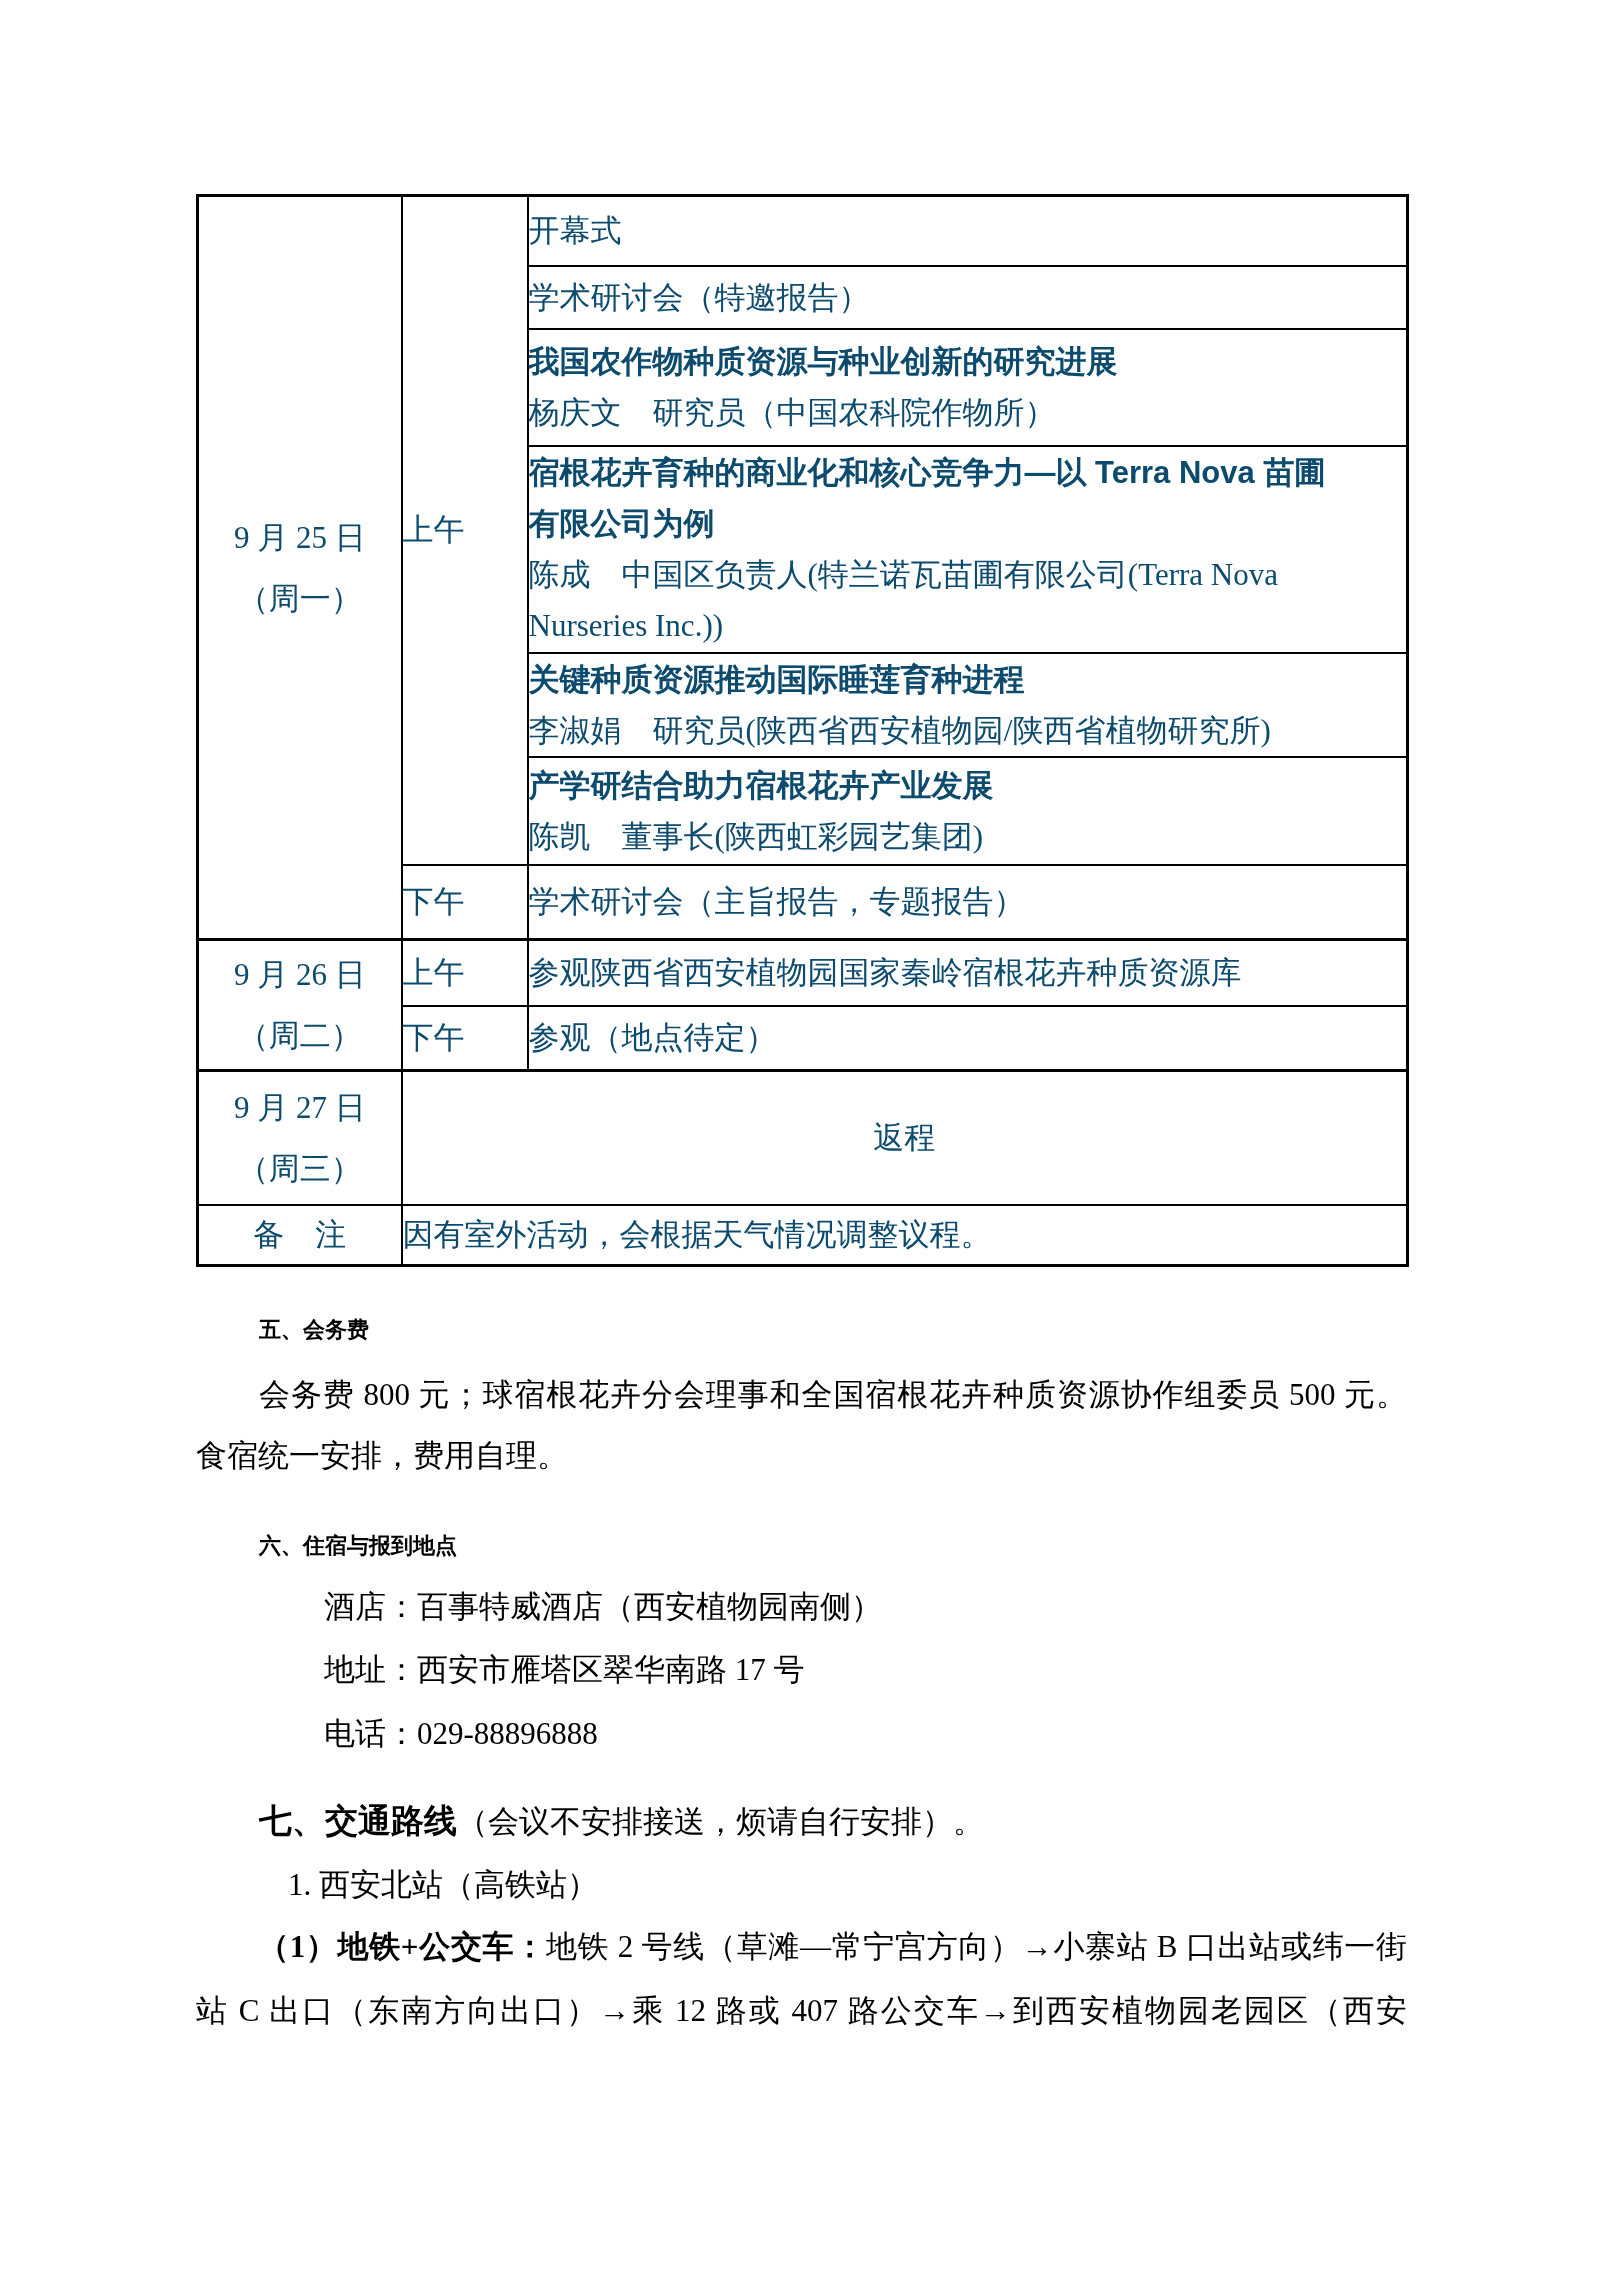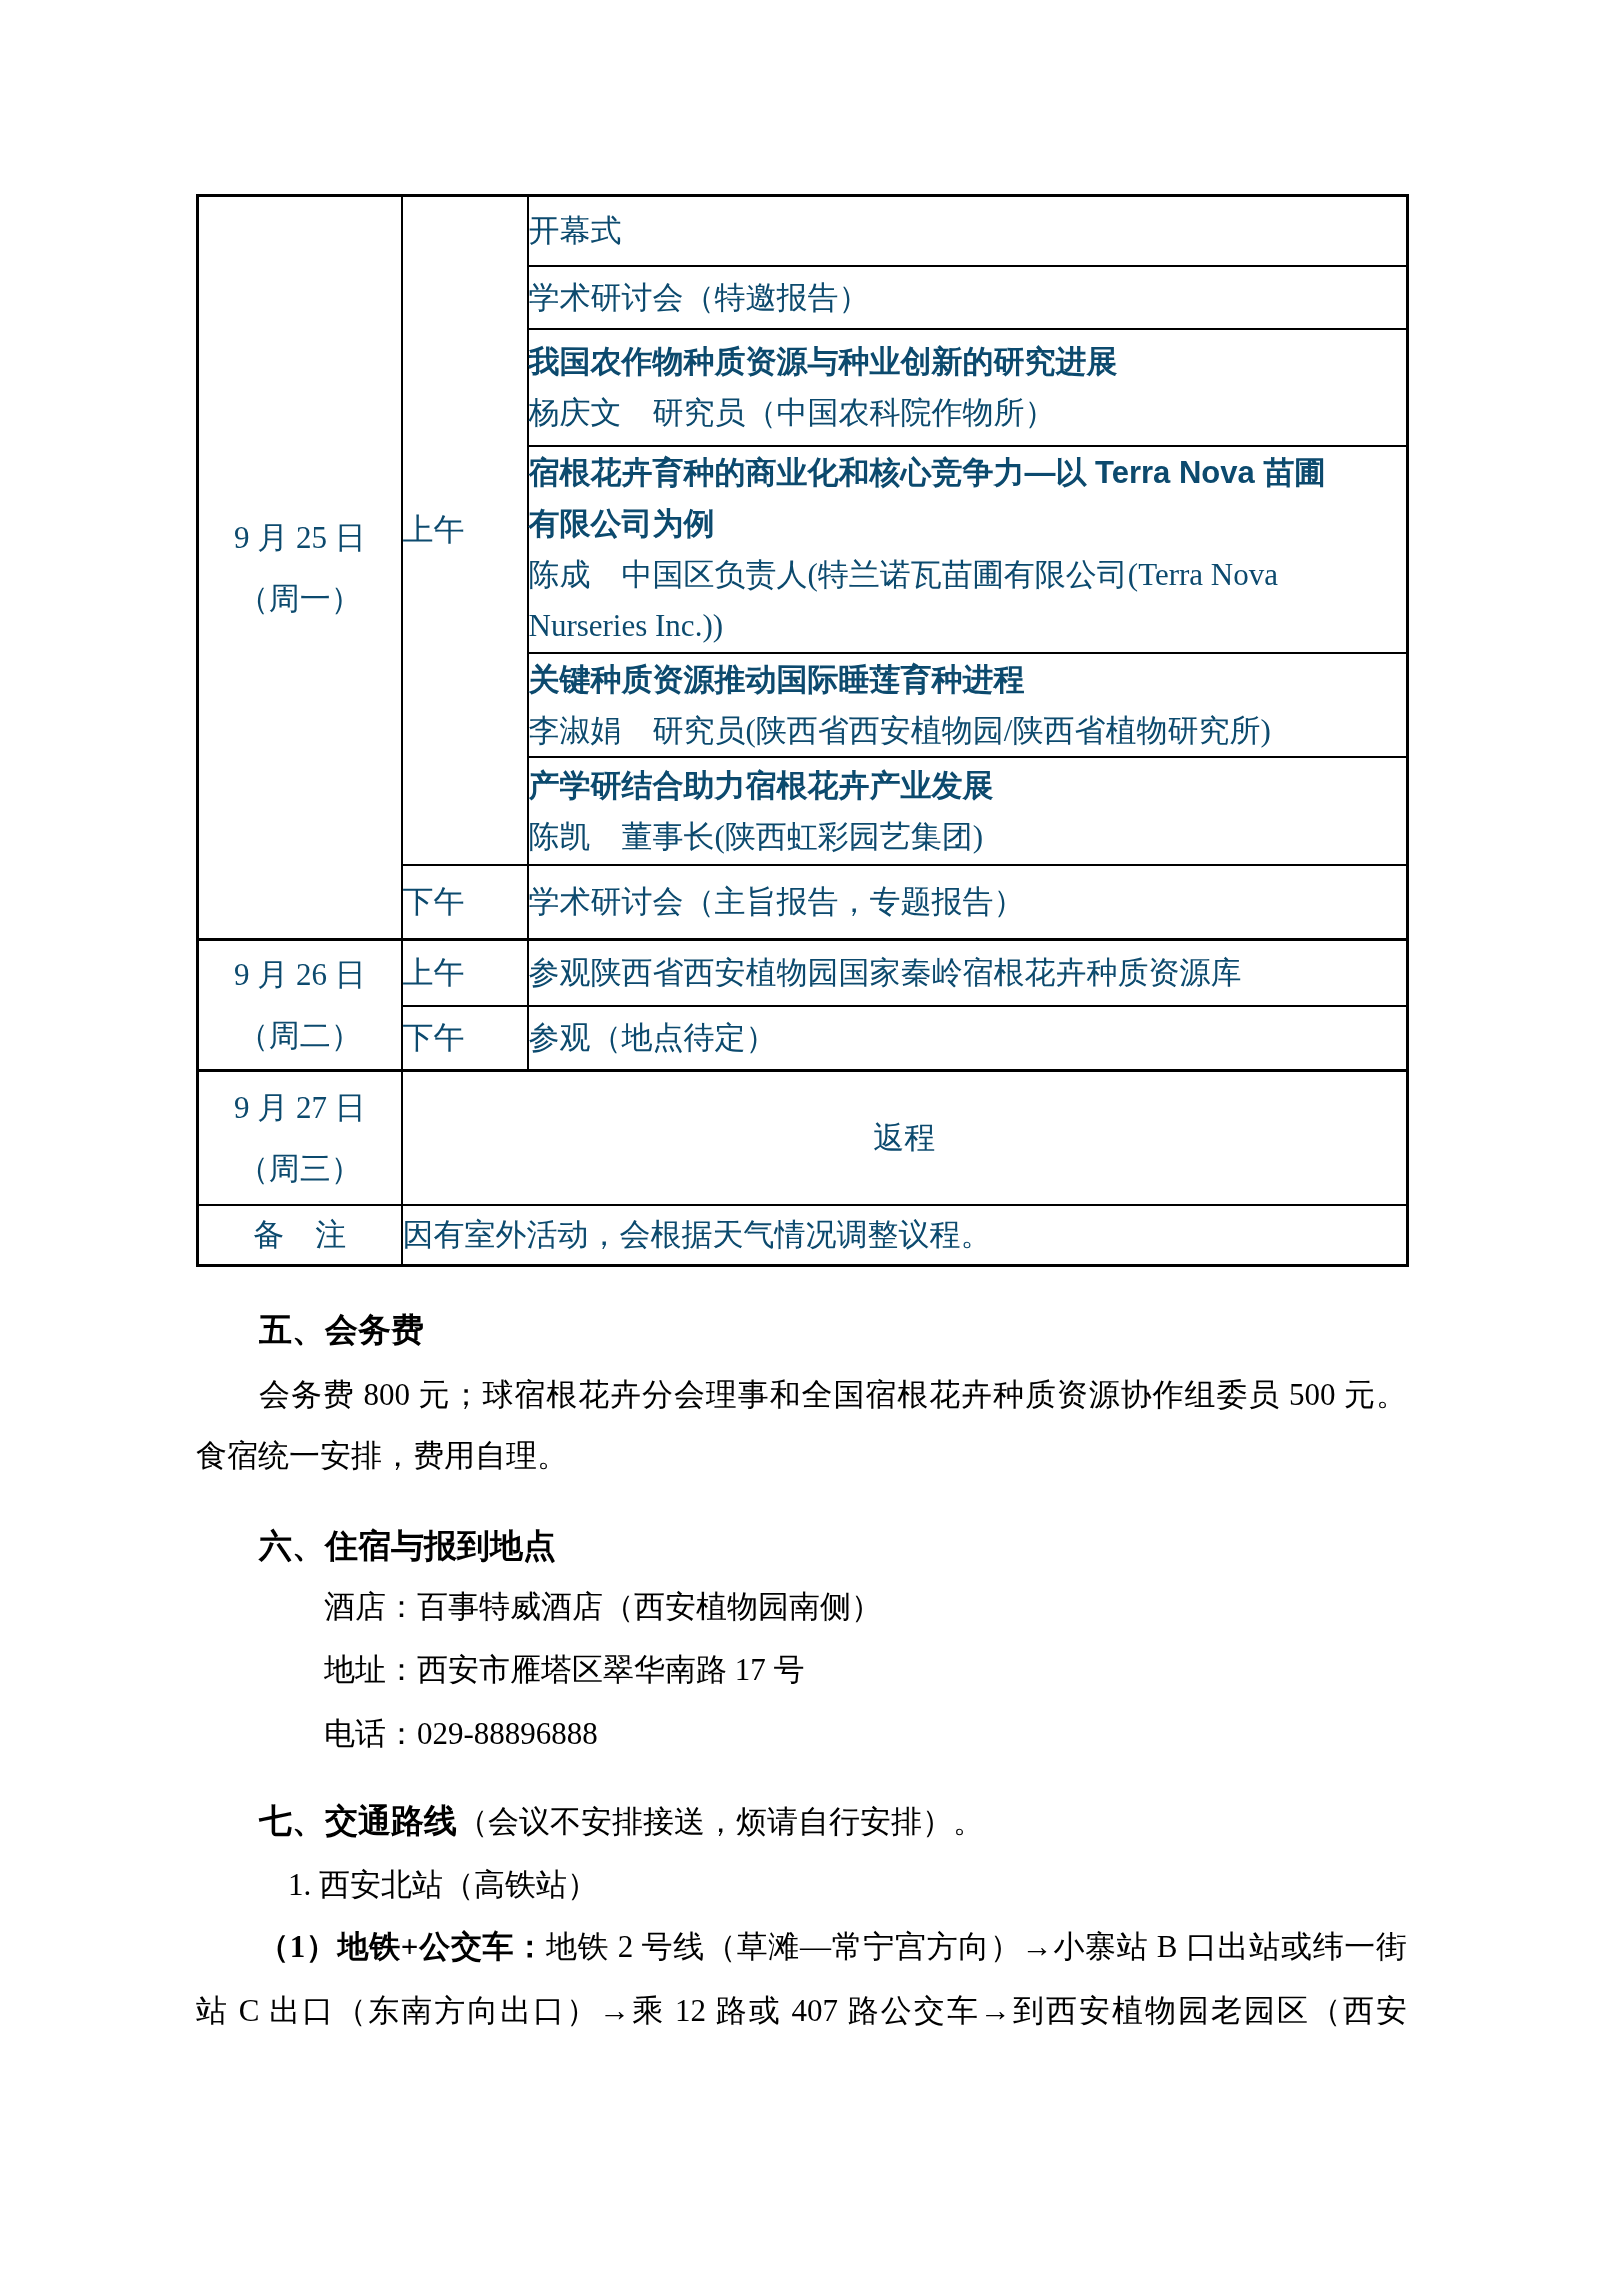--- a/index.html
+++ b/index.html
@@ -38,21 +38,21 @@
   td.center-cell{text-align:center;}
 
   
   .sections{position:absolute;left:196px;top:0;width:1211px;height:2295px;}
   .line{
     position:absolute;left:0;width:1211px;
     font-size:31px;line-height:64px;white-space:normal;
   }
   .heading{
     font-family:"Liberation Sans","DejaVu Sans",sans-serif;
-    font-weight:bold;font-size:33px;
+    font-weight:bold;font-size:22px;
   }
   .heading-inline{
     font-family:"Liberation Sans","DejaVu Sans",sans-serif;
     font-weight:bold;font-size:33px;
   }
   .bold-serif{font-weight:bold;}
   .justify{text-align:justify;text-align-last:justify;}
   .indent-head{padding-left:63px;}
   .indent-para{text-indent:63px;}
   .indent-sub{padding-left:128px;}

